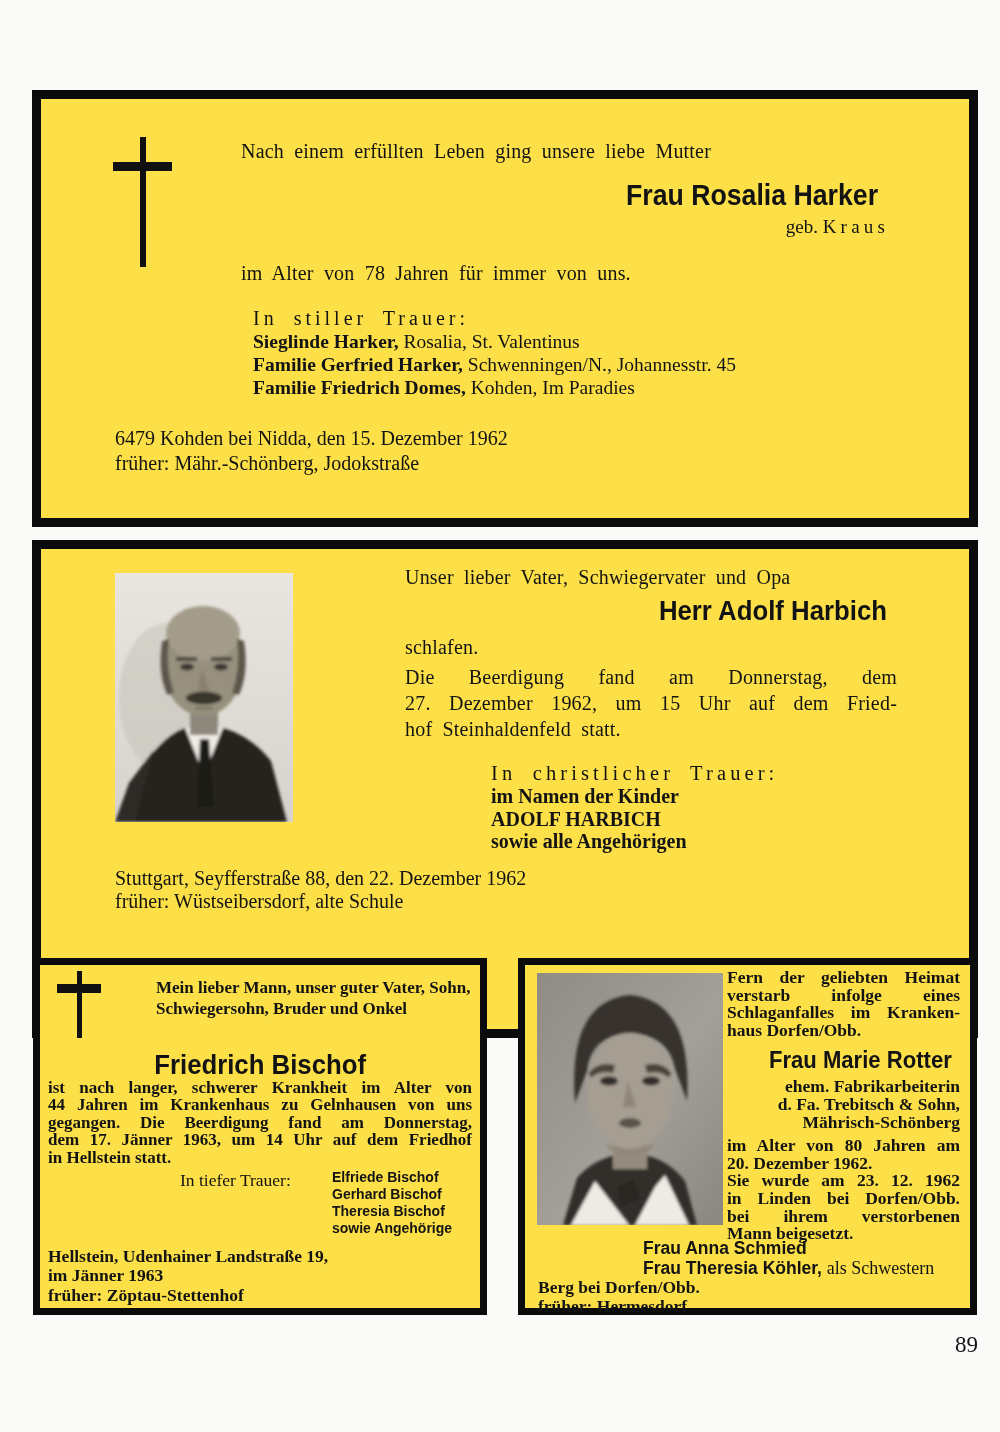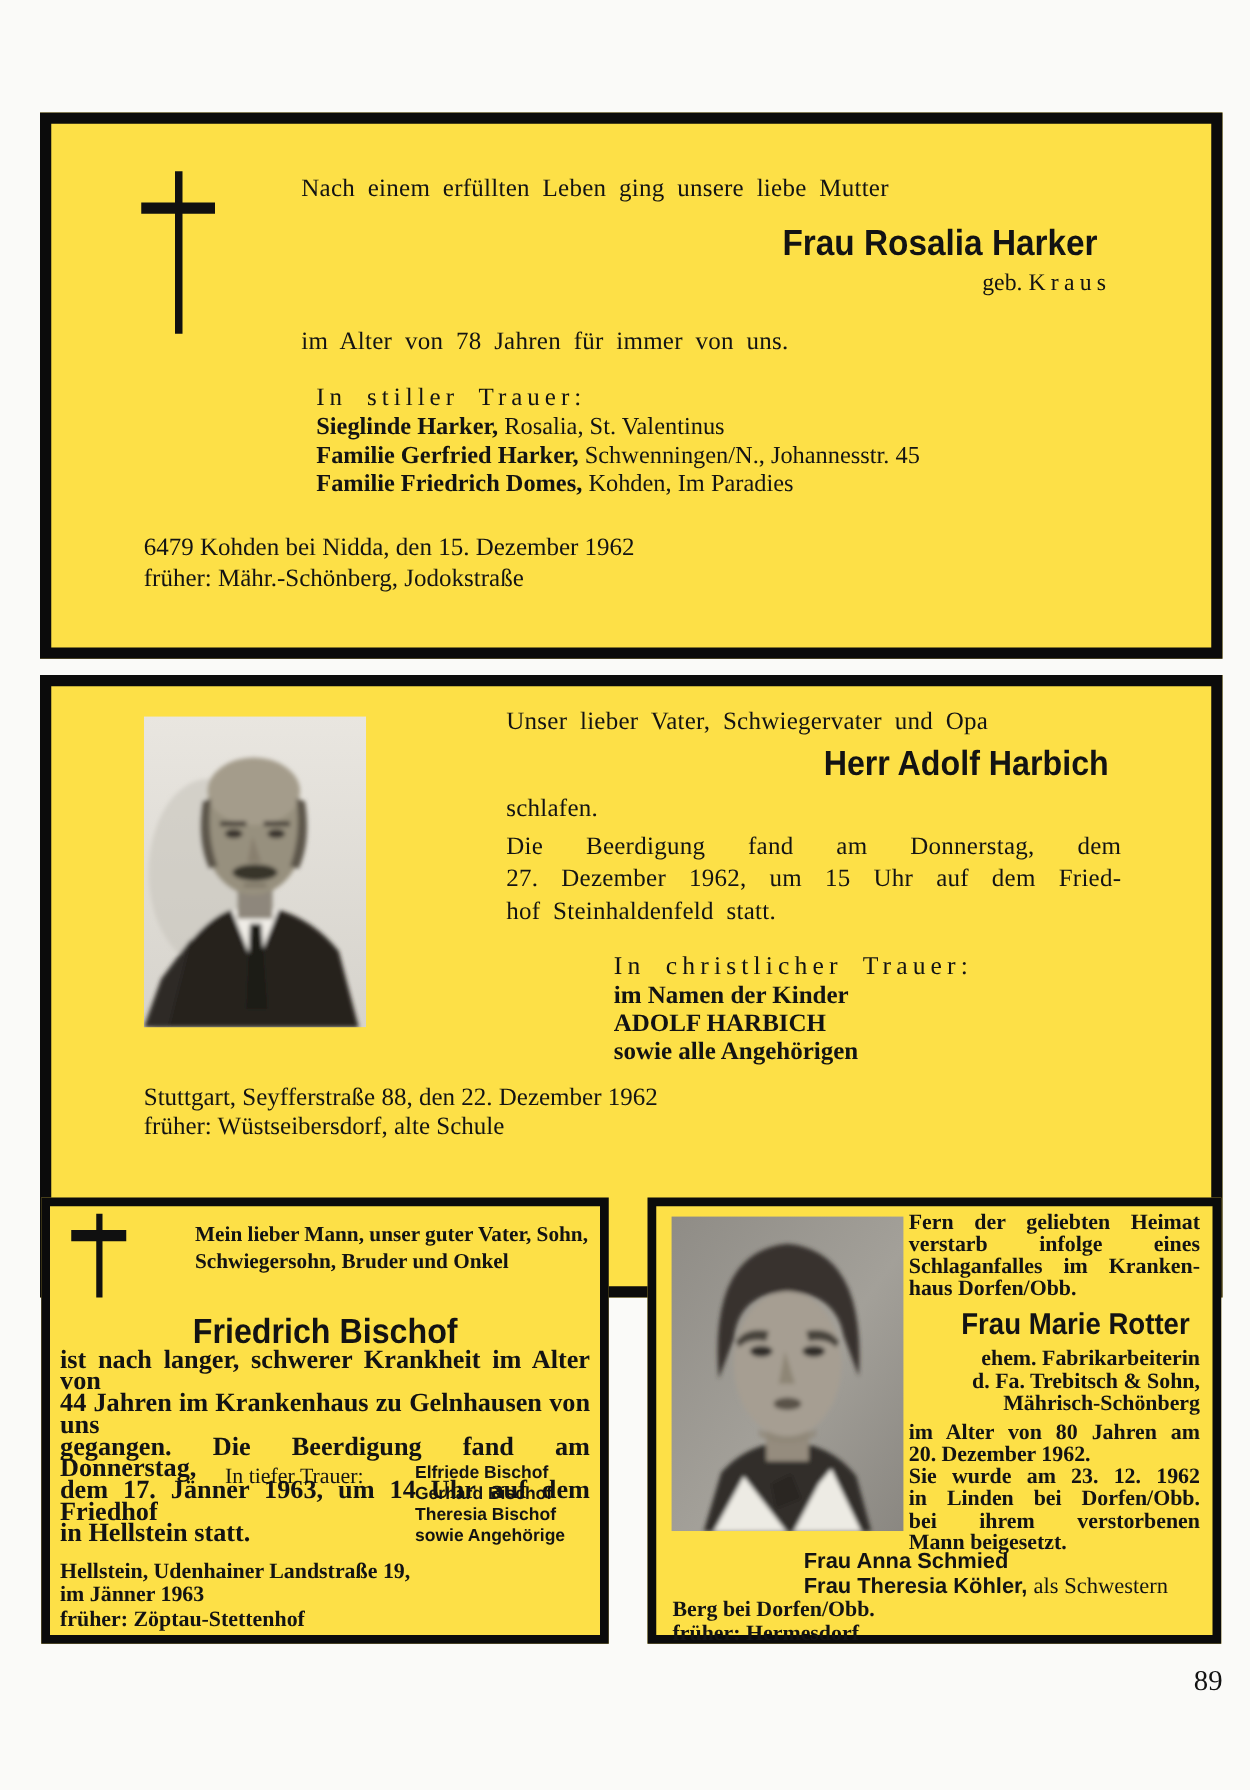--- a/index.html
+++ b/index.html
@@ -44,21 +44,21 @@
   .b2-p2{margin-top:4px;}
   .b2-mourn{left:450px;top:212px;width:420px;}
   .b2-mh{font-size:20.5px;line-height:24px;}
   .b2-ml{font-size:20px;line-height:22.5px;font-weight:700;}
   .b2-ml:first-of-type{margin-top:7px;}
   .b2-foot{left:74px;top:318px;width:700px;font-size:20px;line-height:23px;}
   
   #box3{left:33px;top:958px;width:454px;height:357px;border-width:7px;}
   .b3-intro{left:80px;top:13px;width:352px;font-size:17px;line-height:20.5px;font-weight:700;margin-left:36px;}
   .b3-title{left:0;top:64px;width:440px;text-align:center;font-size:28px;line-height:34px;font-weight:700;}
-  .b3-body{left:8px;top:114px;width:424px;font-size:21px;line-height:17.4px;font-weight:700;}
+  .b3-body{left:8px;top:114px;width:424px;font-size:17px;line-height:17.4px;font-weight:700;}
   .b3-mh{left:140px;top:205px;font-size:17.5px;line-height:20px;}
   .b3-names{left:292px;top:204px;width:146px;font-size:14px;line-height:17px;font-weight:700;}
   .b3-place{left:8px;top:282px;font-size:17.5px;line-height:19px;font-weight:700;}
   .b3-former{left:8px;top:321px;font-size:17.5px;line-height:19px;font-weight:700;}
   
   #box4{left:518px;top:958px;width:459px;height:357px;border-width:7px;}
   .ph-woman{left:12px;top:8px;width:186px;height:252px;}
   .b4-col{left:202px;top:4px;width:233px;}
   .b4-p{font-size:17.5px;line-height:17.6px;font-weight:700;}
   .b4-title{margin:7px 0 0 0;font-size:24px;line-height:28px;font-weight:700;}

